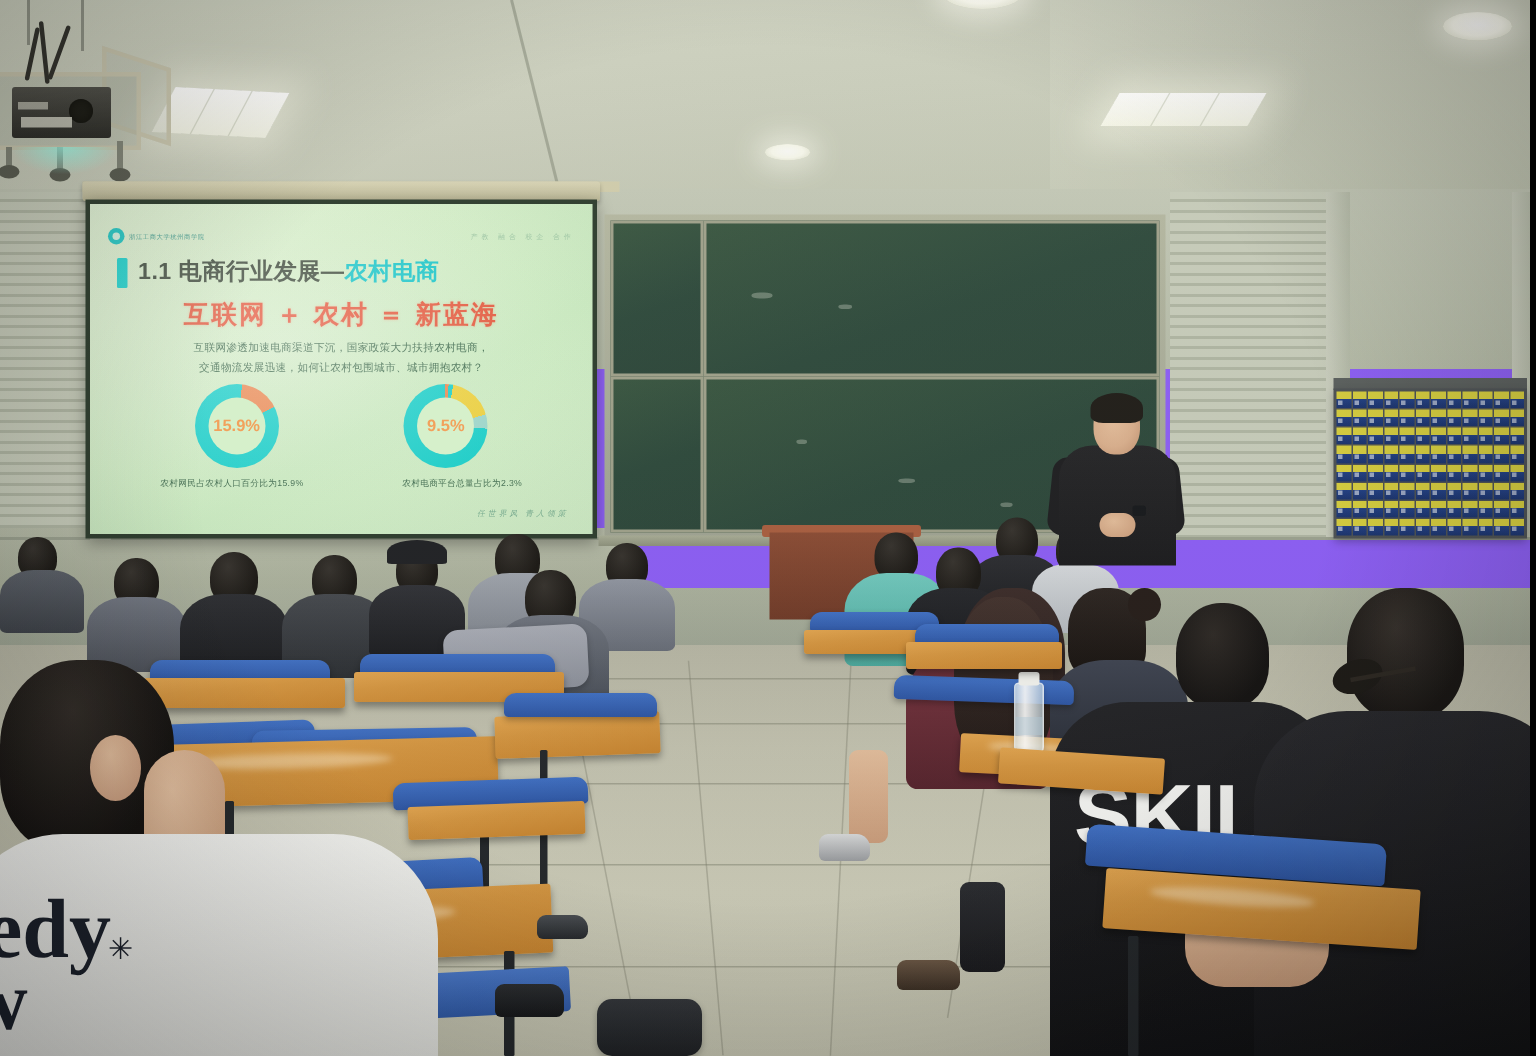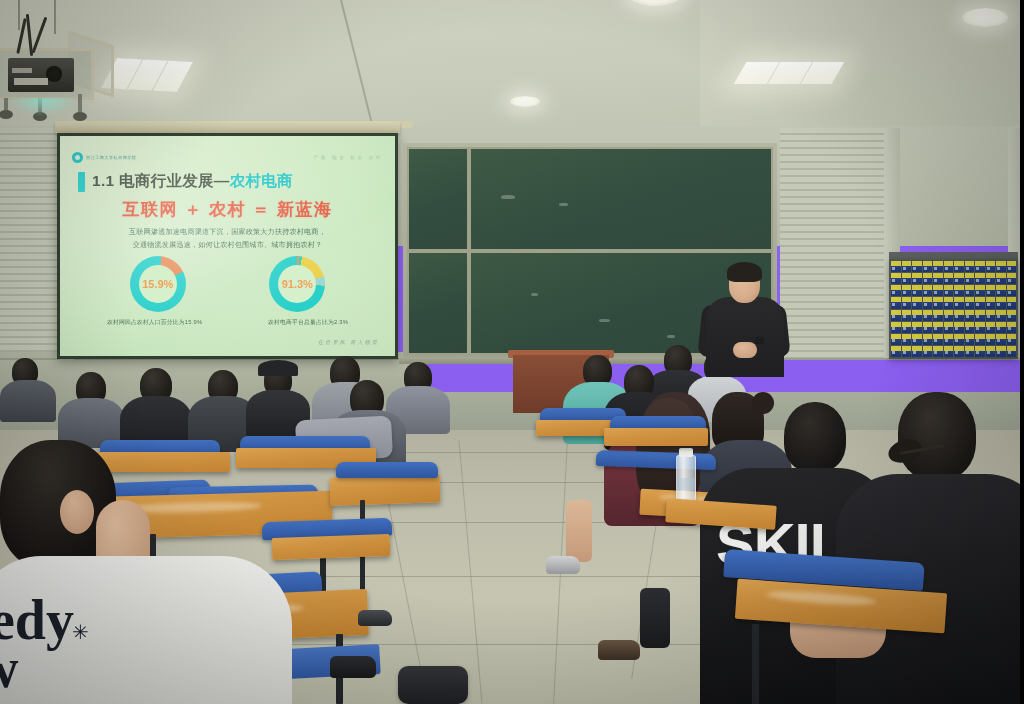--- a/index.html
+++ b/index.html
@@ -287,21 +287,21 @@
       <div class="donuts">
         <div class="donut-col">
           <div class="donut" id="donut1" style="background: conic-gradient(rgb(25, 210, 207) 0deg, rgb(25, 210, 207) 7.2deg, rgb(239, 138, 84) 7.2deg, rgb(239, 138, 84) 63deg, rgb(25, 210, 207) 63deg, rgb(25, 210, 207) 360deg);">
             <div class="hole"></div>
             <div class="pct">15.9%</div>
           </div>
         </div>
         <div class="donut-col">
           <div class="donut" id="donut2" style="background: conic-gradient(rgb(239, 138, 84) 0deg, rgb(239, 138, 84) 4.32deg, rgb(25, 210, 207) 4.32deg, rgb(25, 210, 207) 10.8deg, rgb(242, 211, 62) 10.8deg, rgb(242, 211, 62) 73.8deg, rgb(159, 217, 208) 73.8deg, rgb(159, 217, 208) 93.6deg, rgb(25, 210, 207) 93.6deg, rgb(25, 210, 207) 360deg);">
             <div class="hole"></div>
-            <div class="pct">91.3%</div>
+            <div class="pct">9.5%</div>
           </div>
         </div>
       </div>
 
       <div class="cap-row">
         <div class="cap">农村网民占农村人口百分比为15.9%</div>
         <div class="cap">农村电商平台总量占比为2.3%</div>
       </div>
 
       <div class="slide-sign">任世界风 青人领策</div>

